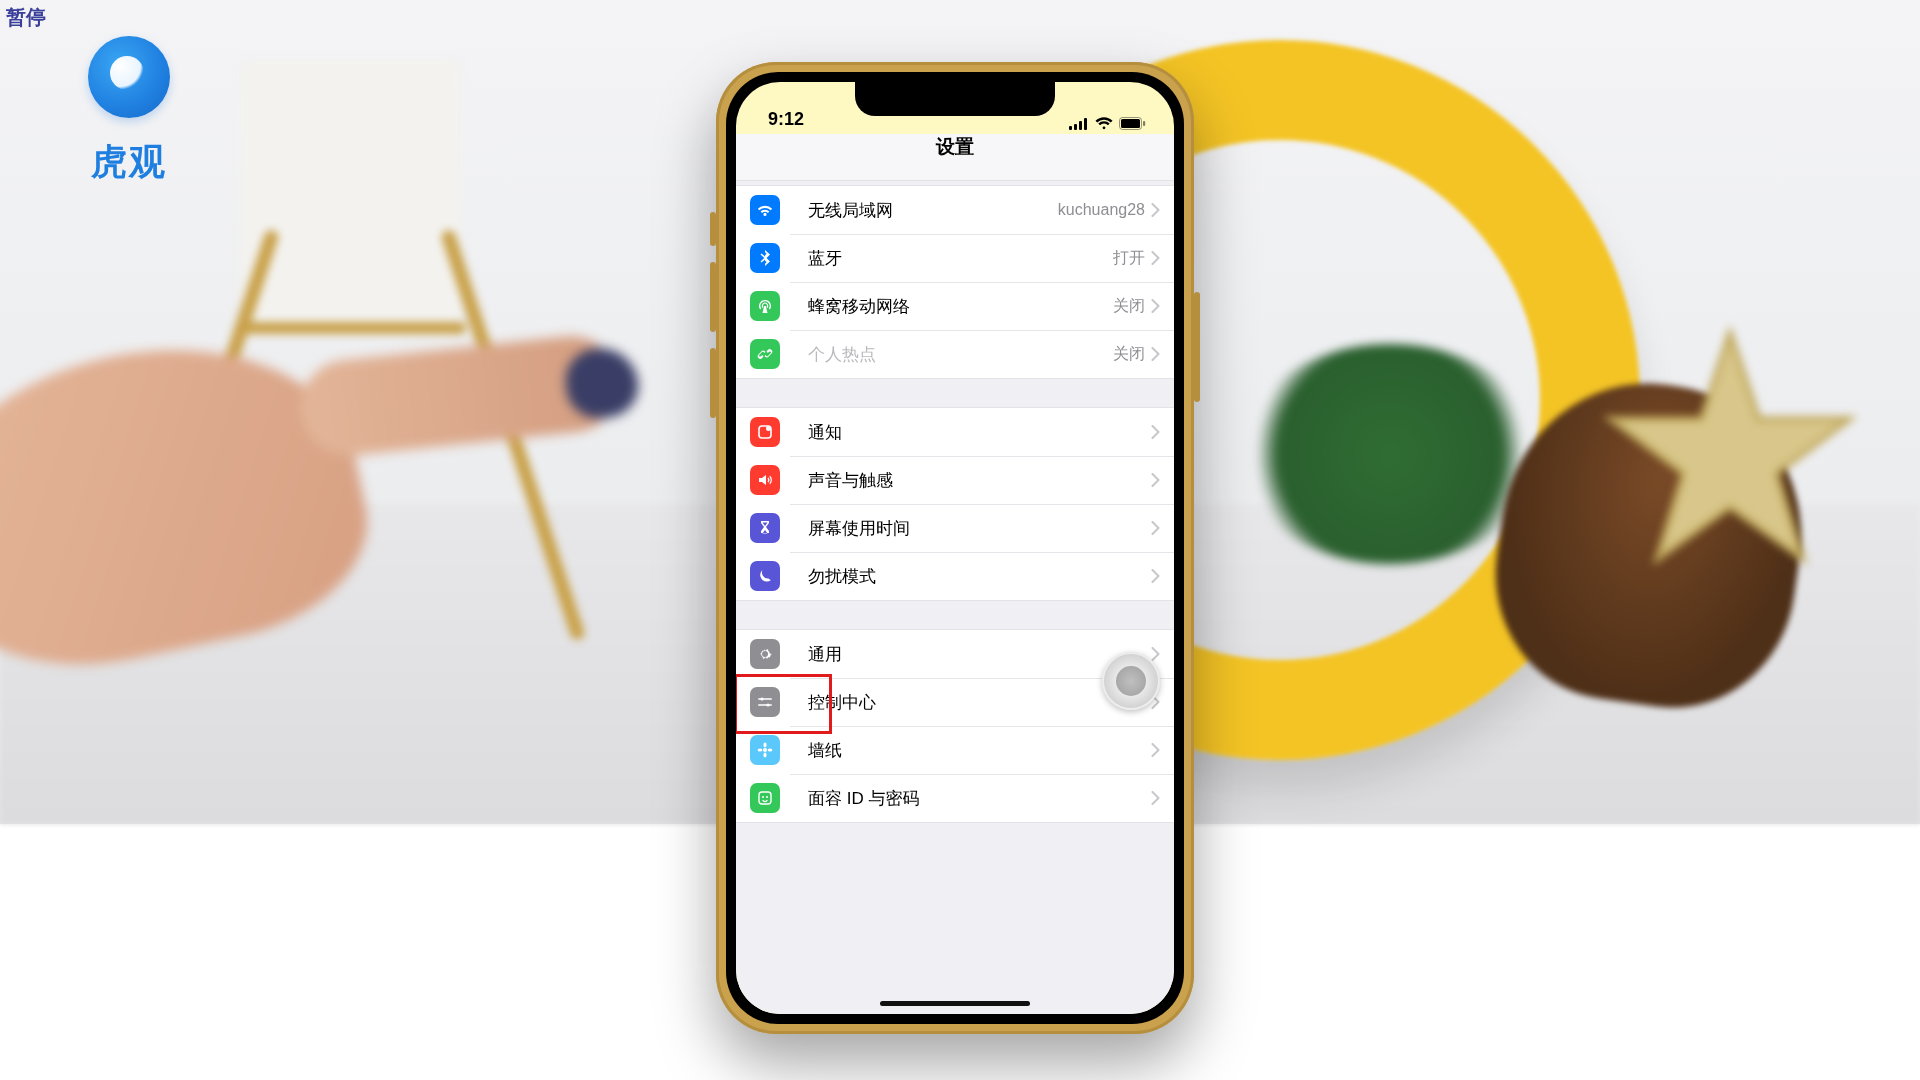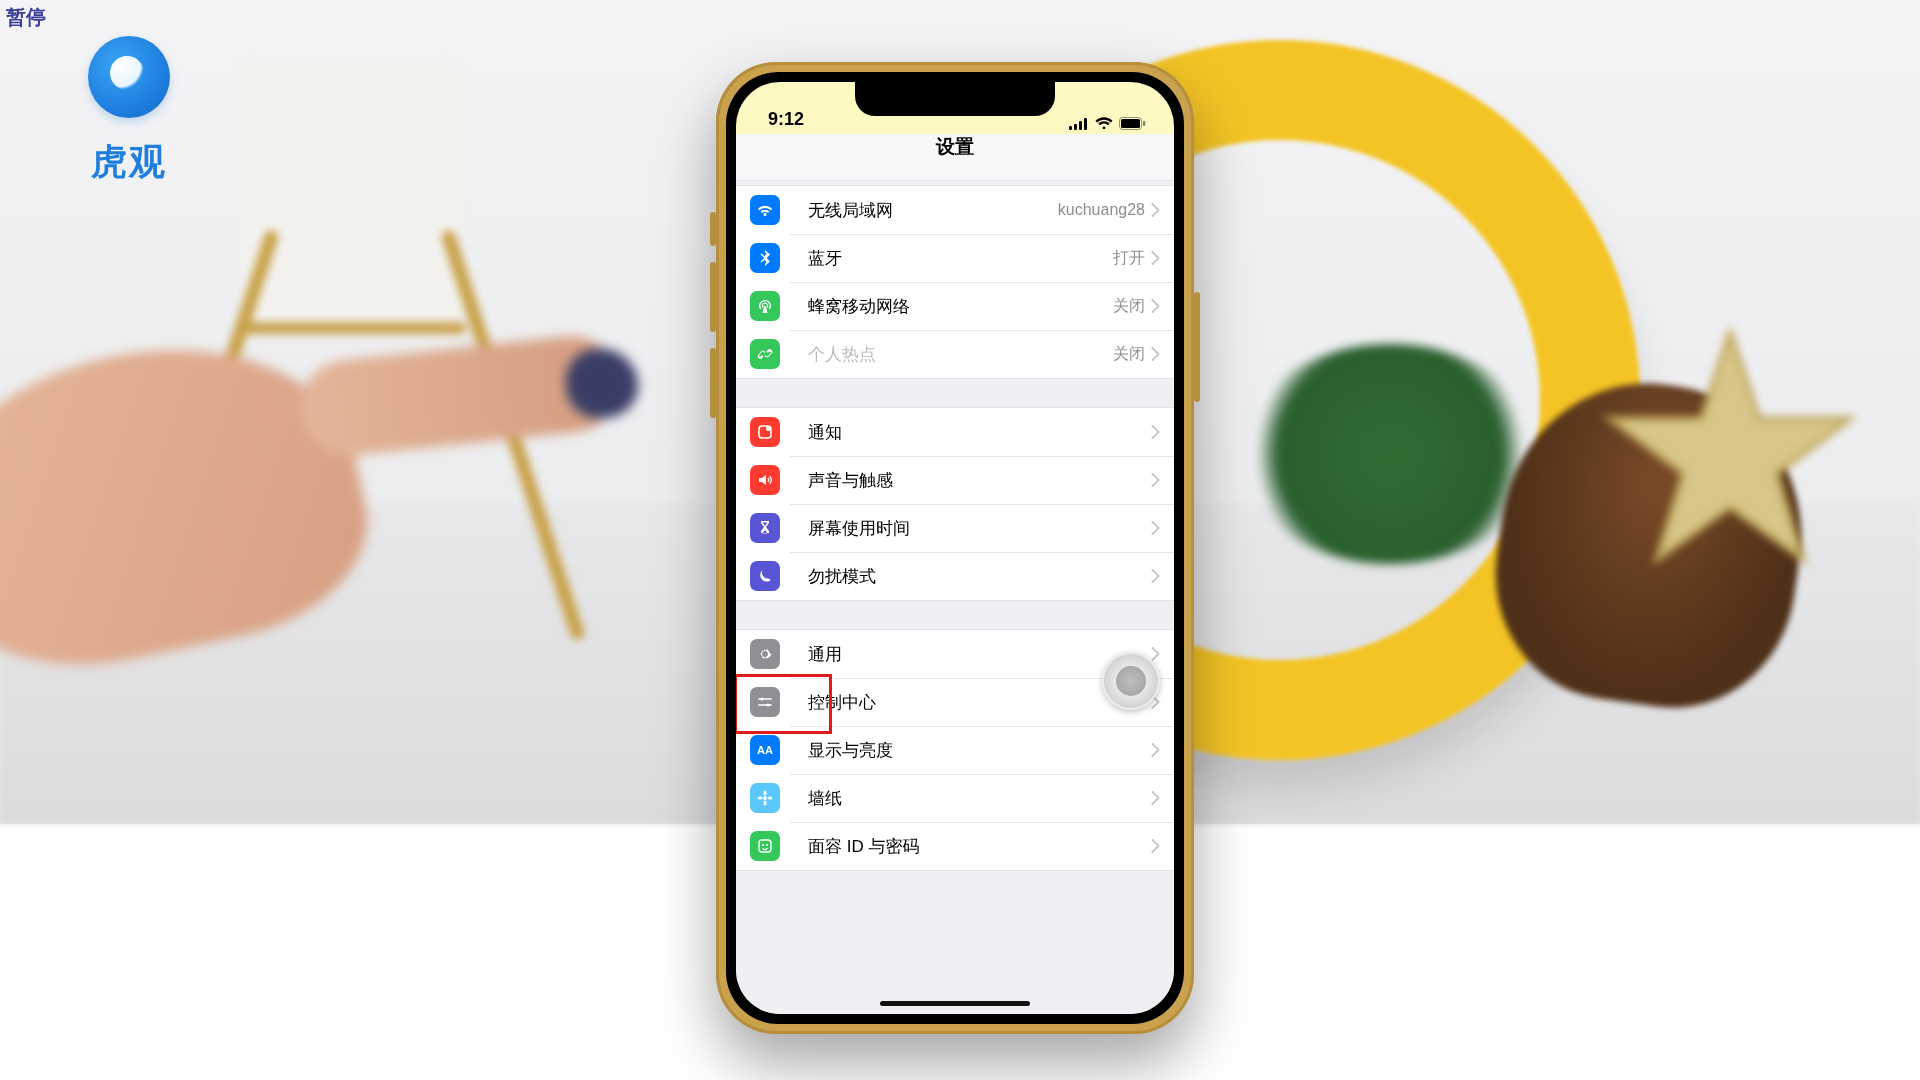--- a/index.html
+++ b/index.html
@@ -285,33 +285,20 @@
                 </svg>
               </div>
               <div class="label">控制中心</div>
               <div class="chev">
                 <svg viewBox="0 0 8 14">
                   <use href="#i-chev"></use>
                 </svg>
               </div>
             </div>
             <div class="row">
-              <div class="icon bg-blue">
-                <svg viewBox="0 0 18 18">
-                  <use href="#i-aa"></use>
-                </svg>
-              </div>
-              <div class="label">显示与亮度</div>
-              <div class="chev">
-                <svg viewBox="0 0 8 14">
-                  <use href="#i-chev"></use>
-                </svg>
-              </div>
-            </div>
-            <div class="row">
               <div class="icon bg-teal">
                 <svg viewBox="0 0 18 18">
                   <use href="#i-flower"></use>
                 </svg>
               </div>
               <div class="label">墙纸</div>
               <div class="chev">
                 <svg viewBox="0 0 8 14">
                   <use href="#i-chev"></use>
                 </svg>

